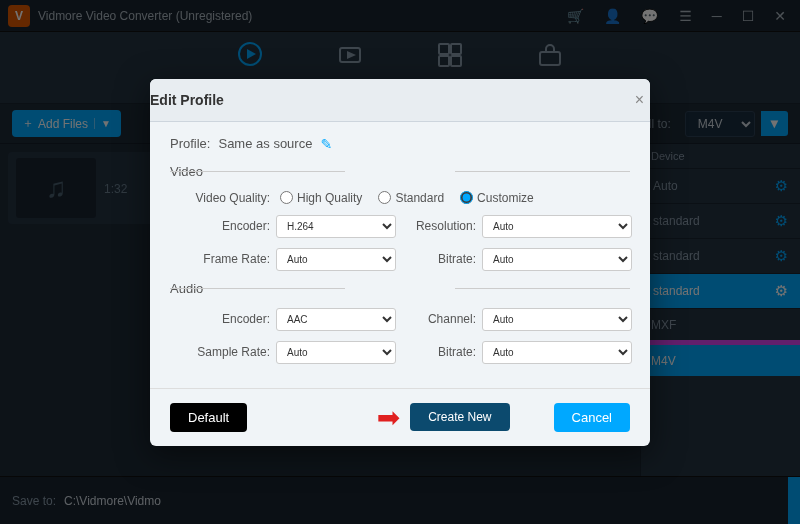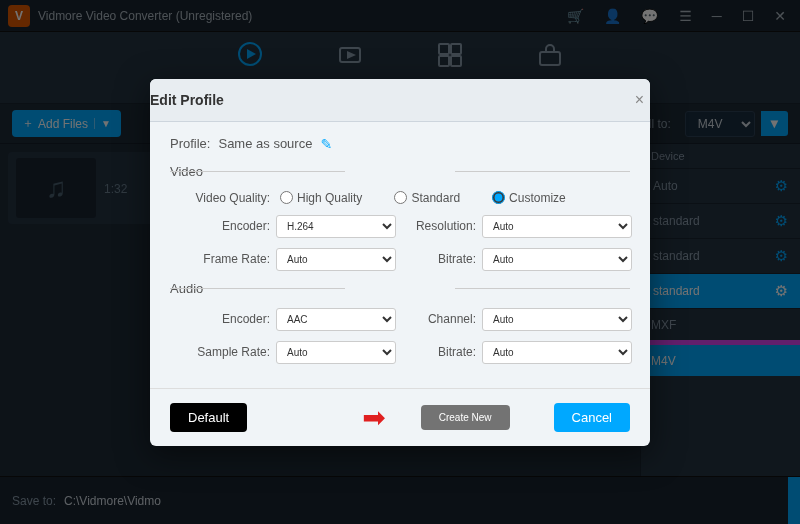--- a/index.html
+++ b/index.html
@@ -311,21 +311,21 @@
       flex-shrink: 0;
     }
     .form-control-group {
       display: flex;
       flex: 1;
       align-items: center;
       gap: 10px;
     }
     .radio-group {
       display: flex;
-      gap: 32px;
+      gap: 16px;
       align-items: flex-end;
     }
     .radio-label {
       display: flex;
       align-items: center;
       gap: 4px;
       font-size: 12px;
       color: #555;
       cursor: pointer;
     }
@@ -378,28 +378,27 @@
     .footer-right {
       display: flex;
       align-items: center;
       gap: 10px;
     }
     .arrow-indicator {
       font-size: 28px;
       color: #e02020;
     }
     .btn-create {
-      background: #737373;
+      background: #0c4a6e;
       color: white;
       border: none;
       border-radius: 4px;
       padding: 7px 18px;
-      font-size: 10px;
-      cursor: pointer;
-      margin-left: 25px;
+      font-size: 12px;
+      cursor: pointer;
     }
     .btn-cancel {
       background: #00a8ff;
       color: white;
       border: none;
       border-radius: 4px;
       padding: 7px 18px;
       font-size: 13px;
       cursor: pointer;
       margin-left: 34px;

